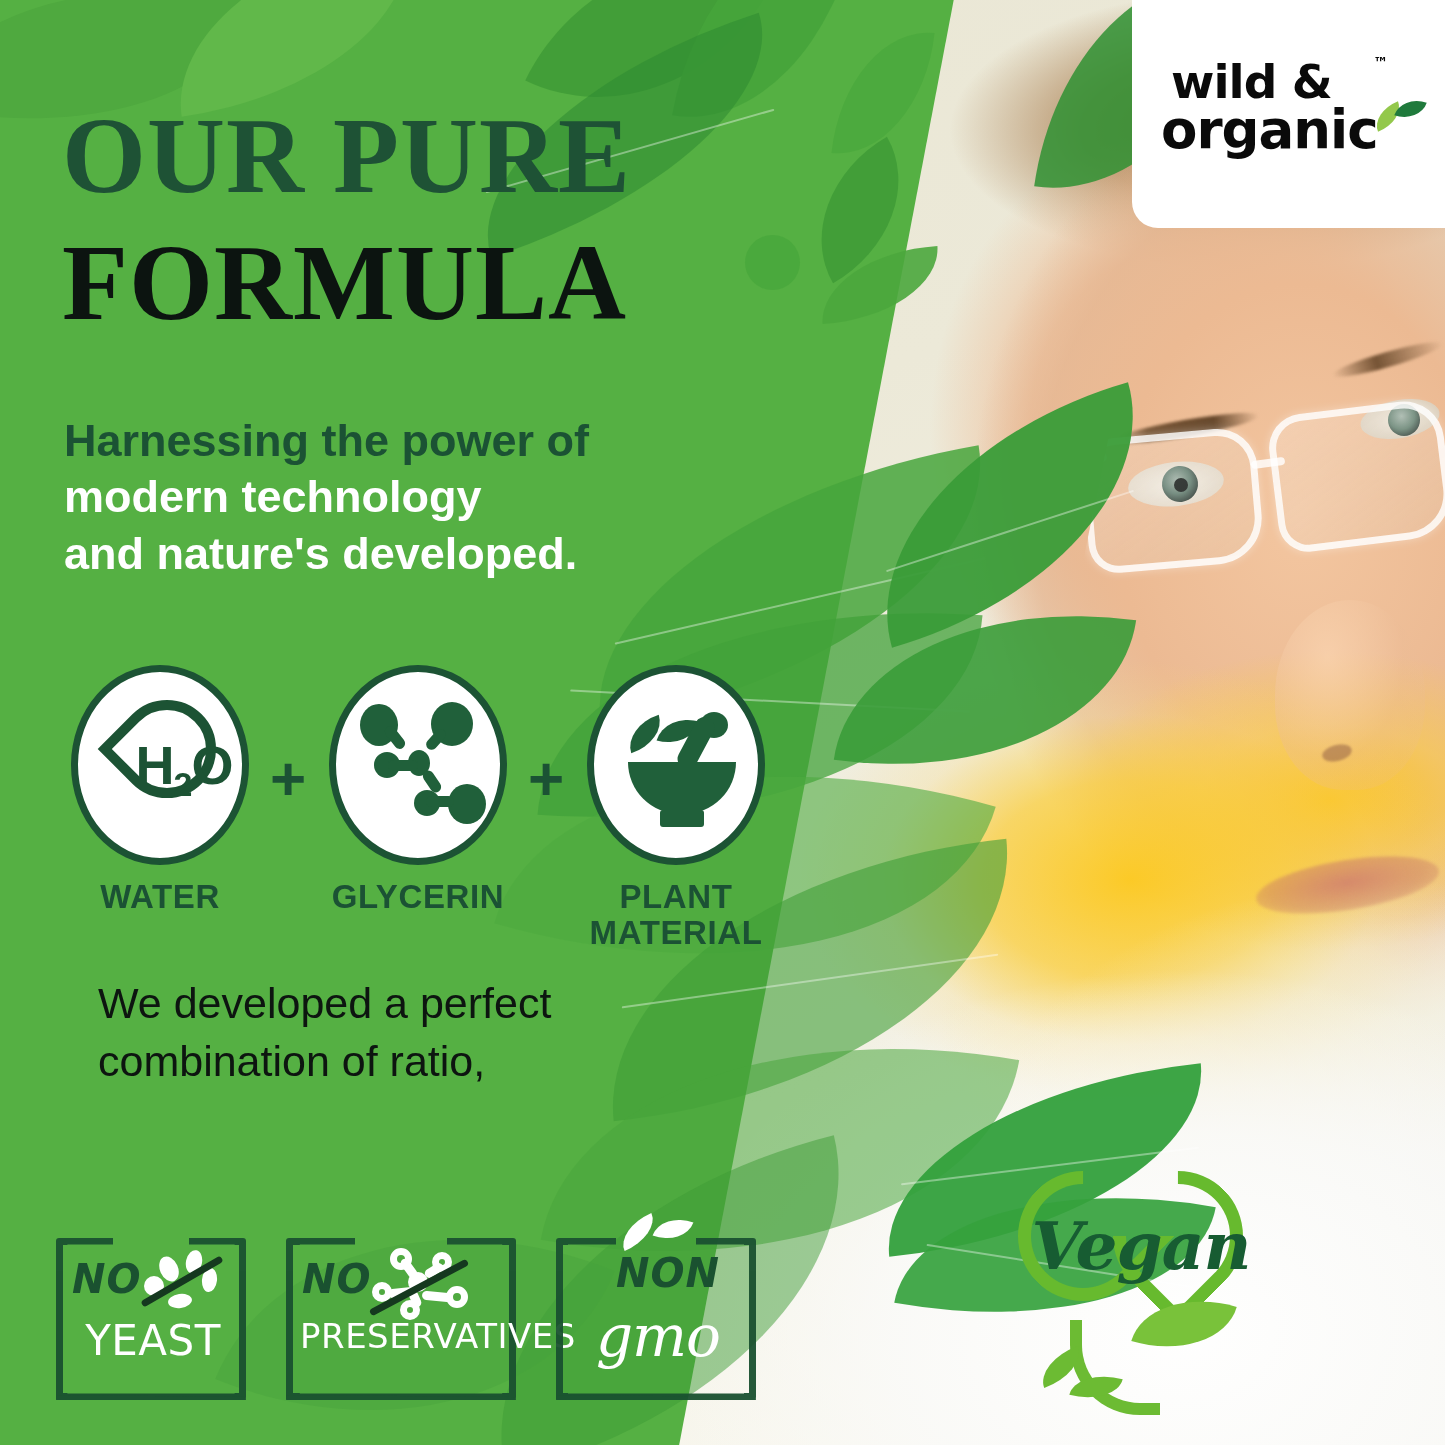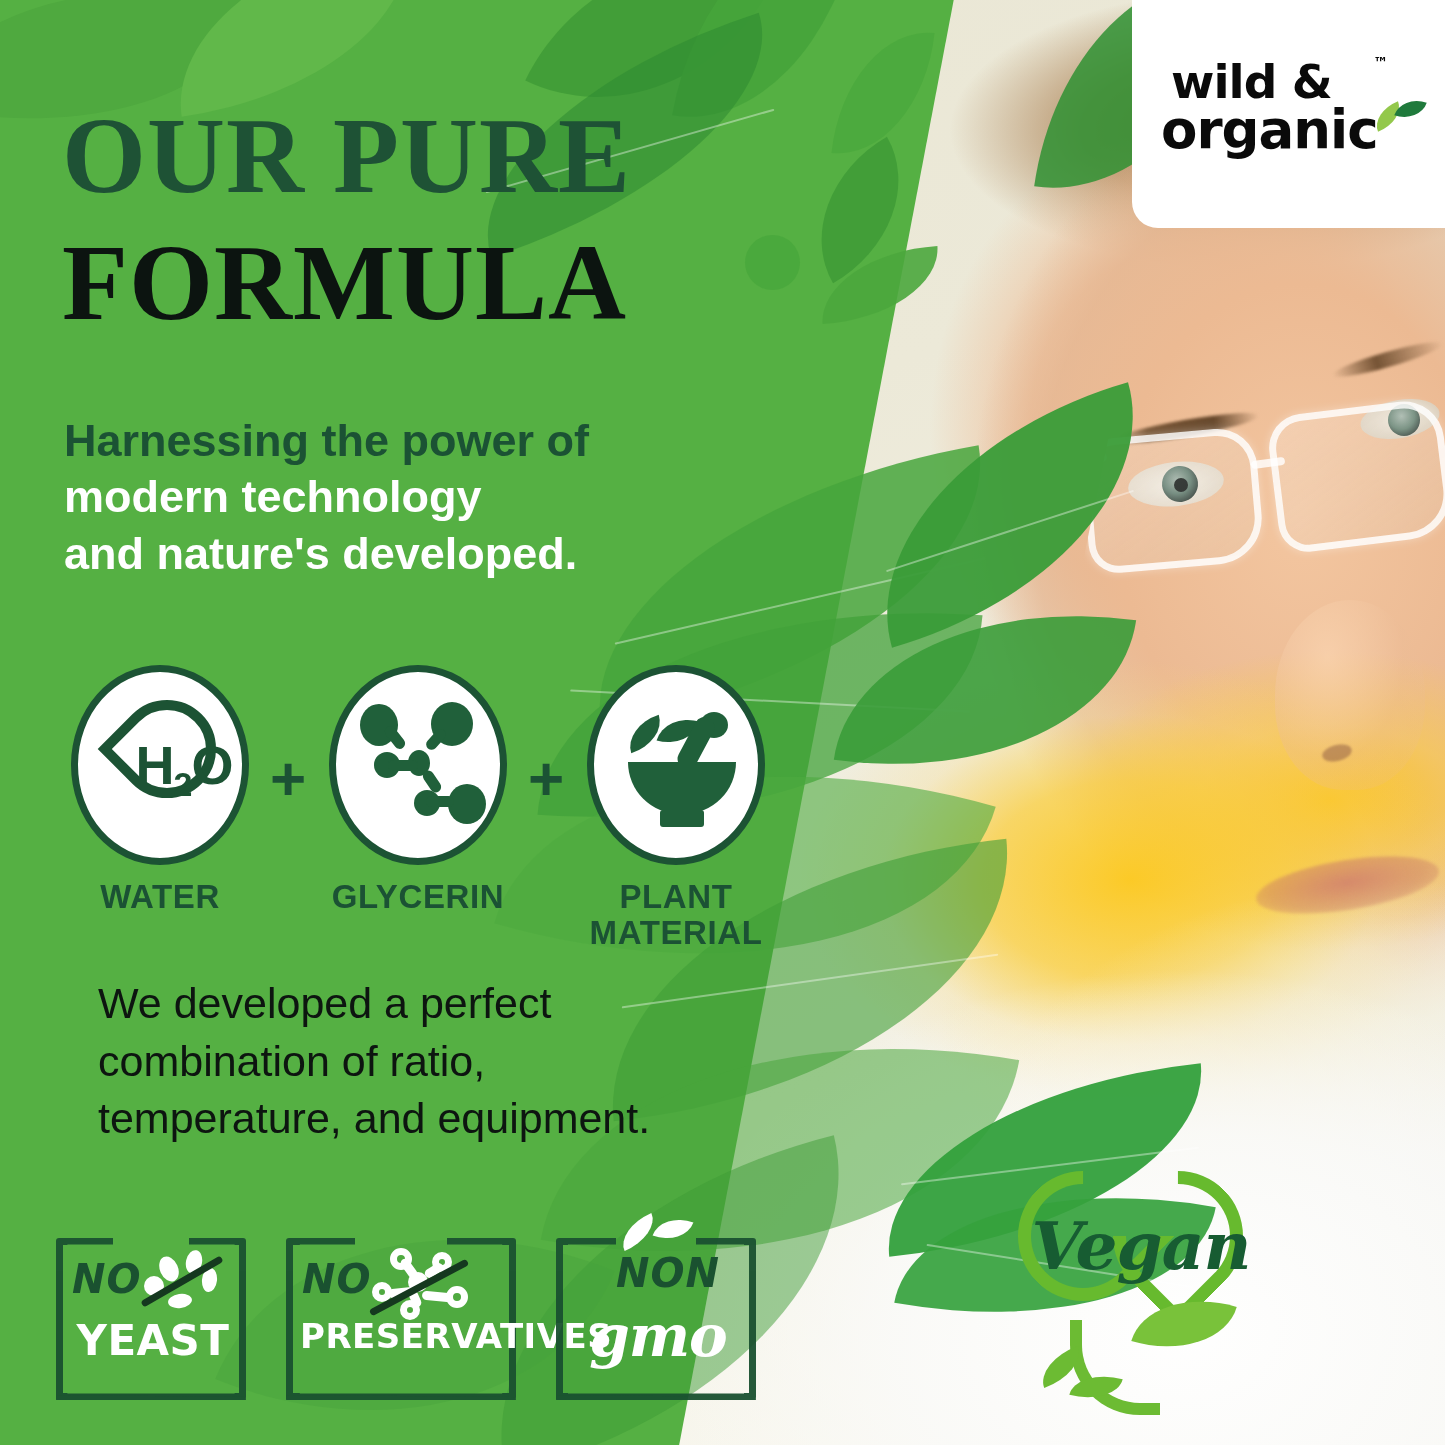--- a/index.html
+++ b/index.html
@@ -142,21 +142,21 @@
   .badges{ position:absolute; left:56px; top:1238px; width:720px; height:170px; }
   .badge{ position:absolute; top:0; height:162px; }
   .frame{ position:absolute; inset:0; border:7px solid #1a5130; border-radius:3px;
           clip-path: polygon(0 0, 30% 0, 30% 4%, 6% 4%, 6% 96%, 94% 96%, 94% 4%, 70% 4%, 70% 0, 100% 0, 100% 100%, 0 100%);
           opacity:.95; }
   .frame::after{ content:""; position:absolute; left:-7px; right:-7px; bottom:-10px; height:7px;
                  background:#1a5130; border-radius:4px; transform:rotate(.5deg); }
   .b-top{ position:absolute; left:16px; top:18px; font-size:40px; font-weight:bold;
           color:#1a5130; letter-spacing:1px; font-family:"DejaVu Sans", sans-serif;font-style:italic; }
   .b-bot{ position:absolute; left:14px; right:10px; top:78px; text-align:center;
-          font-size:42px; font-weight:bold; color:#ffffff; letter-spacing:.5px;
+          font-size:42px; font-weight:normal; color:#ffffff; letter-spacing:.5px;
           font-family:"DejaVu Sans", sans-serif; }
   .b-bot.script{ font-family:"DejaVu Serif", serif; font-style:italic; font-size:58px; letter-spacing:-1px; top:64px; }
   .slash{ position:absolute; background:#15381f; height:7px; border-radius:4px; }
   .cell{ position:absolute; background:#ffffff; border-radius:50%; }
   .mol-w i{ position:absolute; background:#ffffff; border-radius:50%; display:block; }
   .mol-w b{ position:absolute; background:#ffffff; height:9px; border-radius:5px; display:block; }
   .mol-w i.ring{ background:transparent; border:7px solid #ffffff; }
   .sprig{ position:absolute; background:#ffffff; border-radius:100% 0 100% 0; }
 
   
@@ -313,21 +313,20 @@
         <div class="cap">
           <span>PLANT</span><br>
           <span>MATERIAL</span>
         </div>
       </div>
     </div>
 
     <div class="body-copy">
       <span>We developed a perfect</span>
       <span>combination of ratio,</span>
-      <span>temperature, and equipment.</span>
     </div>
 
     <div class="badges">
 
       <div class="badge" style="left:0px;width:190px;">
         <div class="frame"></div>
         <div class="b-top">NO</div>
         <div>
           <div class="cell" style="left:104px;top:18px;width:18px;height:26px;transform:rotate(-24deg);"></div>
           <div class="cell" style="left:130px;top:12px;width:16px;height:24px;transform:rotate(12deg);"></div>

